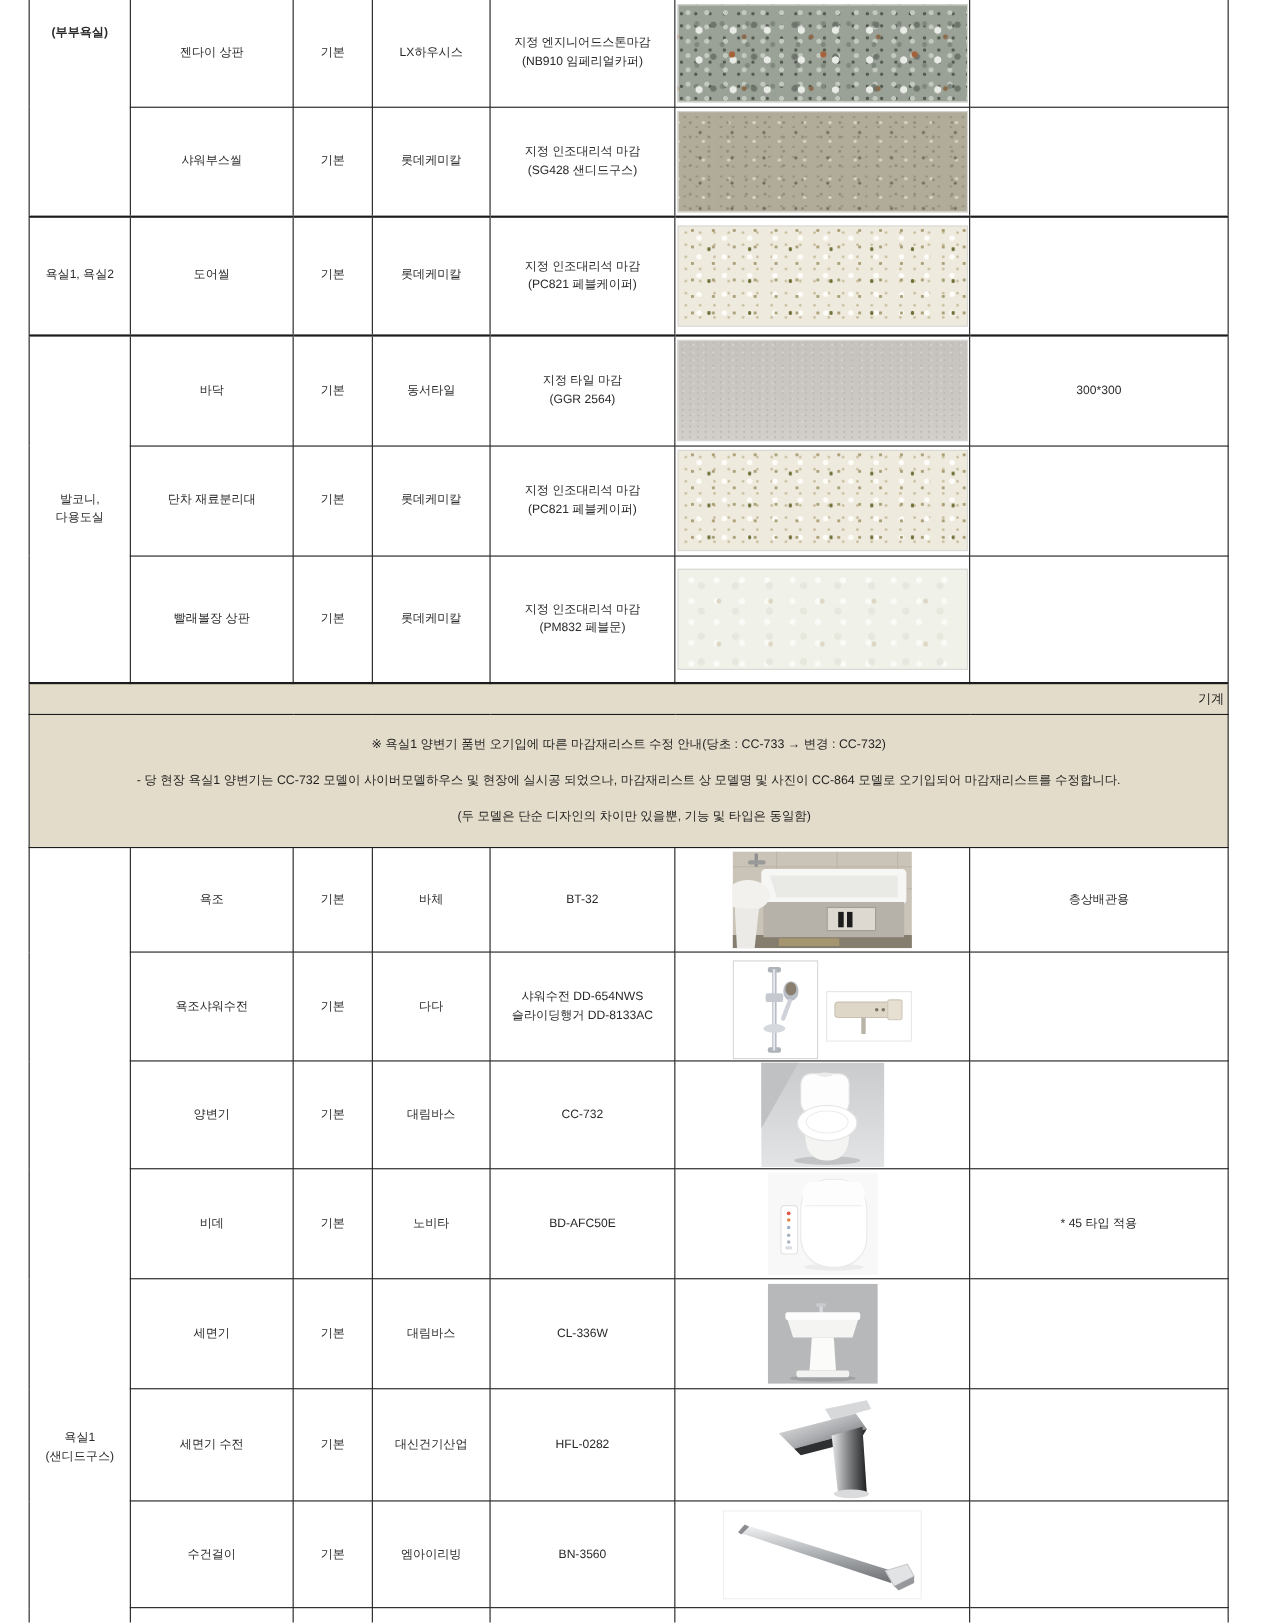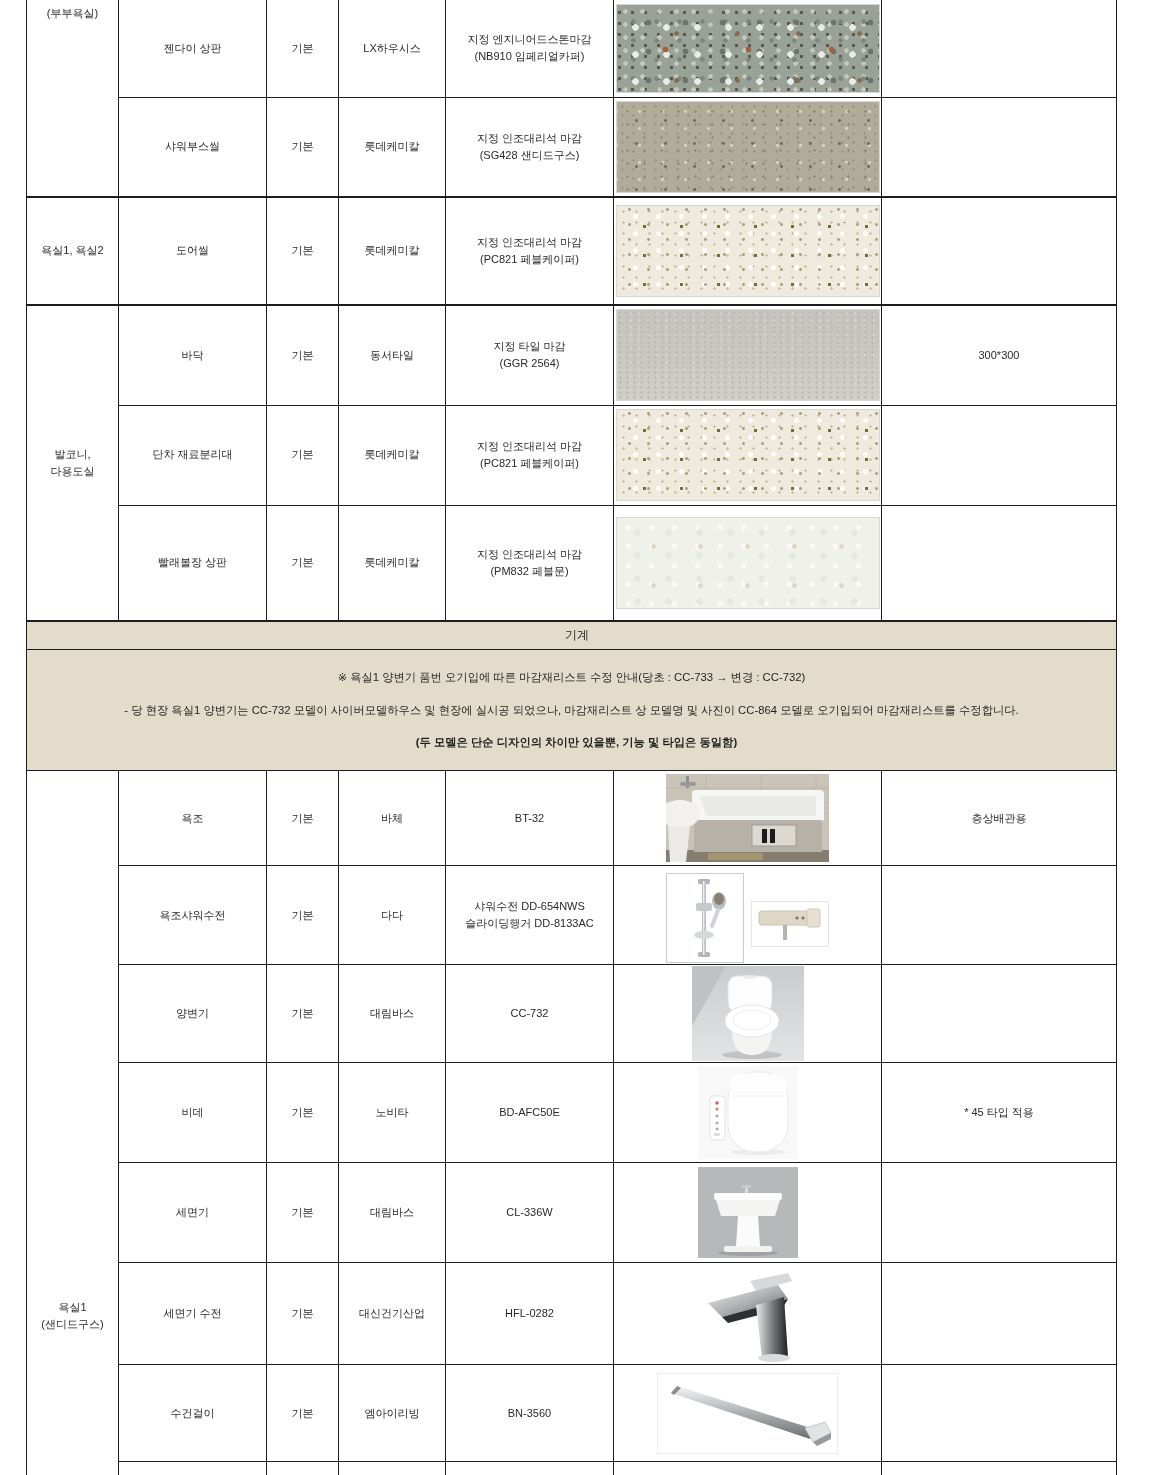--- a/index.html
+++ b/index.html
@@ -11,30 +11,30 @@
     position:absolute;left:26px;top:0;width:1090px;
     border-collapse:collapse;table-layout:fixed;
   }
   td{
     border:1px solid #1c1c1c;
     font-size:11px;line-height:1.55;text-align:center;vertical-align:middle;
     white-space:pre-line;overflow:hidden;padding:0 3px;
   }
   tr.first-cut td{border-top:none;}
   tr.gsep td{border-top-width:2px;}
-  td.loc-top{vertical-align:top;padding-top:5px;}
+  td.loc-top{vertical-align:top;padding-top:22px;font-weight:bold;}
   td.loc-rel{position:relative;}
   td.loc-rel .late-label{position:absolute;left:0;right:0;top:528px;text-align:center;white-space:pre-line;}
   td.section-hdr{
-    background:#e4dcca;text-align:center;padding-left:14px;font-size:12px;color:#1f1f1f;
+    background:#e4dcca;text-align:right;padding-left:14px;font-size:12px;color:#1f1f1f;
   }
   td.note-cell{
     background:#e4dcca;text-align:center;padding:3px 8px 3px 8px;font-size:11.3px;line-height:1.45;color:#1f1f1f;
   }
-  td.note-cell .nline3{padding-left:10px;font-weight:bold;}
+  td.note-cell .nline3{padding-left:10px;}
   td.img-cell{padding:0;}
   .imgwrap{display:flex;align-items:center;justify-content:center;width:100%;height:100%;}
   
   .swatch{width:264px;height:92px;margin:0 auto;border:1px solid #d8d8d4;box-sizing:border-box;}
   .sw-nb910{
     background-color:#9aa197;
     background-image:
       radial-gradient(circle,#a5623a 2.6px,transparent 3.2px),
       radial-gradient(circle,#8a6a4a 2px,transparent 2.5px),
       radial-gradient(circle,#e9ece6 3px,transparent 3.6px),

